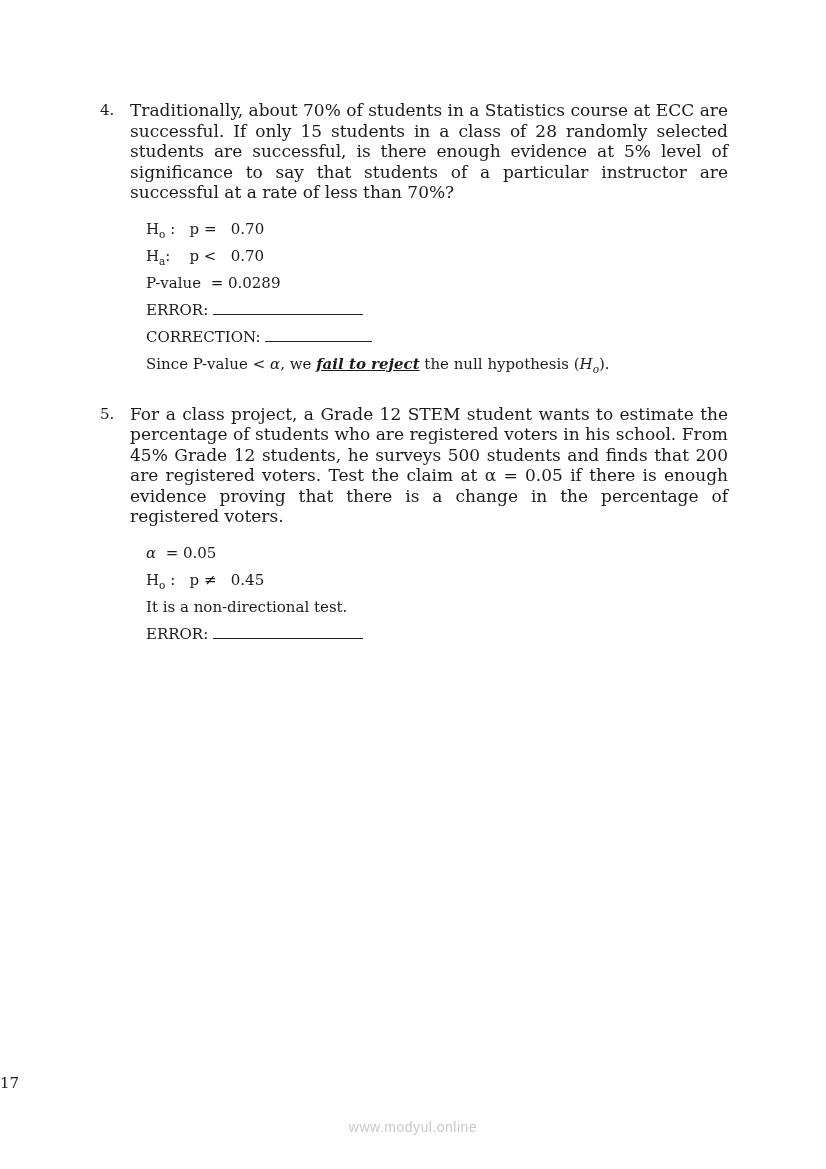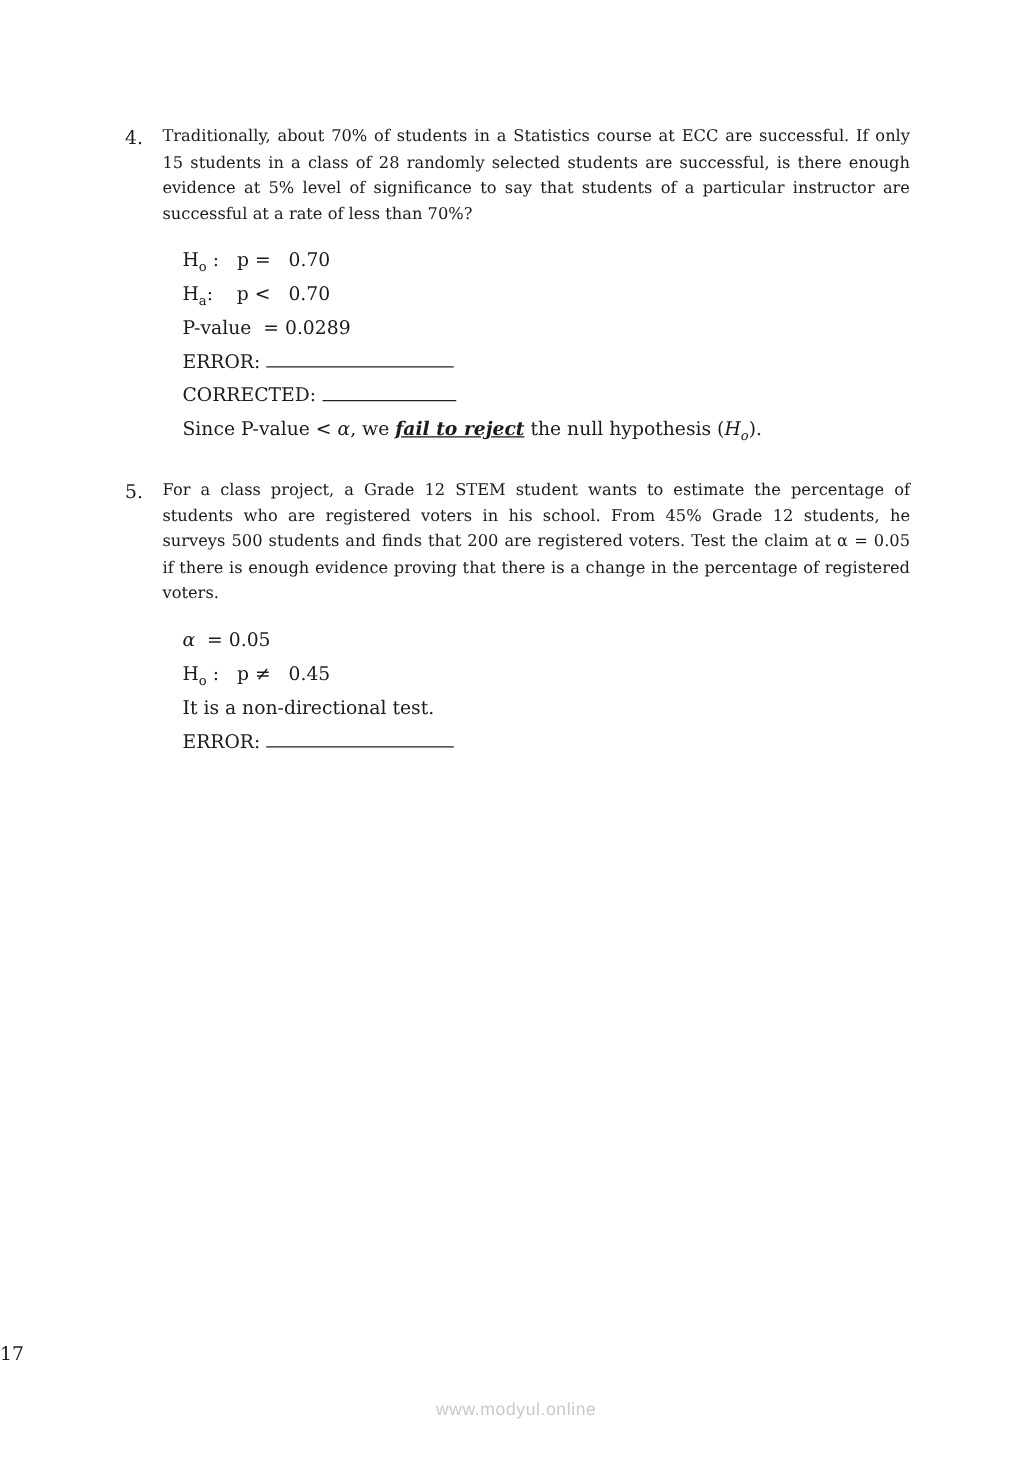--- a/index.html
+++ b/index.html
@@ -21,21 +21,21 @@
   .problem { display: flex; }
   .problem + .problem { margin-top: 26px; }
   .problem-number {
     flex: 0 0 30px;
     width: 30px;
     font-size: 15px;
     line-height: 20.5px;
   }
   .problem-body { flex: 1; min-width: 0; }
   .statement {
-    font-size: 13px;
+    font-size: 17px;
     line-height: 20.5px;
     text-align: justify;
   }
   .answers {
     margin-top: 13px;
     margin-left: 16px;
   }
   .answer-line {
     font-size: 15px;
     line-height: 27px;
@@ -84,21 +84,21 @@
 
   <div class="problem">
     <div class="problem-number">4.</div>
     <div class="problem-body">
       <p class="statement">Traditionally, about 70% of students in a Statistics course at ECC are successful. If only 15 students in a class of 28 randomly selected students are successful, is there enough evidence at 5% level of significance to say that students of a particular instructor are successful at a rate of less than 70%?</p>
       <div class="answers">
           <div class="answer-line"><span class="seg">H</span><sub class="seg seg-sub">o</sub><span class="seg"> :   p =   0.70</span></div>
           <div class="answer-line"><span class="seg">H</span><sub class="seg seg-sub">a</sub><span class="seg">:    p &lt;   0.70</span></div>
           <div class="answer-line"><span class="seg">P-value  = 0.0289</span></div>
           <div class="answer-line"><span class="seg">ERROR: </span><span class="seg seg-blank" style="width: 150px;"></span></div>
-          <div class="answer-line"><span class="seg">CORRECTED: </span><span class="seg seg-blank" style="width: 107px;"></span></div>
+          <div class="answer-line"><span class="seg">CORRECTION: </span><span class="seg seg-blank" style="width: 107px;"></span></div>
           <div class="answer-line"><span class="seg">Since P-value &lt; </span><span class="seg seg-italic">α</span><span class="seg">, we </span><span class="seg seg-emphasis">fail to reject</span><span class="seg"> the null hypothesis (</span><span class="seg seg-italic">H</span><sub class="seg seg-italic-sub">o</sub><span class="seg">).</span></div>
         </div>
     </div>
   </div>
 
   <div class="problem">
     <div class="problem-number">5.</div>
     <div class="problem-body">
       <p class="statement">For a class project, a Grade 12 STEM student wants to estimate the percentage of students who are registered voters in his school. From 45% Grade 12 students, he surveys 500 students and finds that 200 are registered voters. Test the claim at α = 0.05 if there is enough evidence proving that there is a change in the percentage of registered voters.</p>
       <div class="answers">

